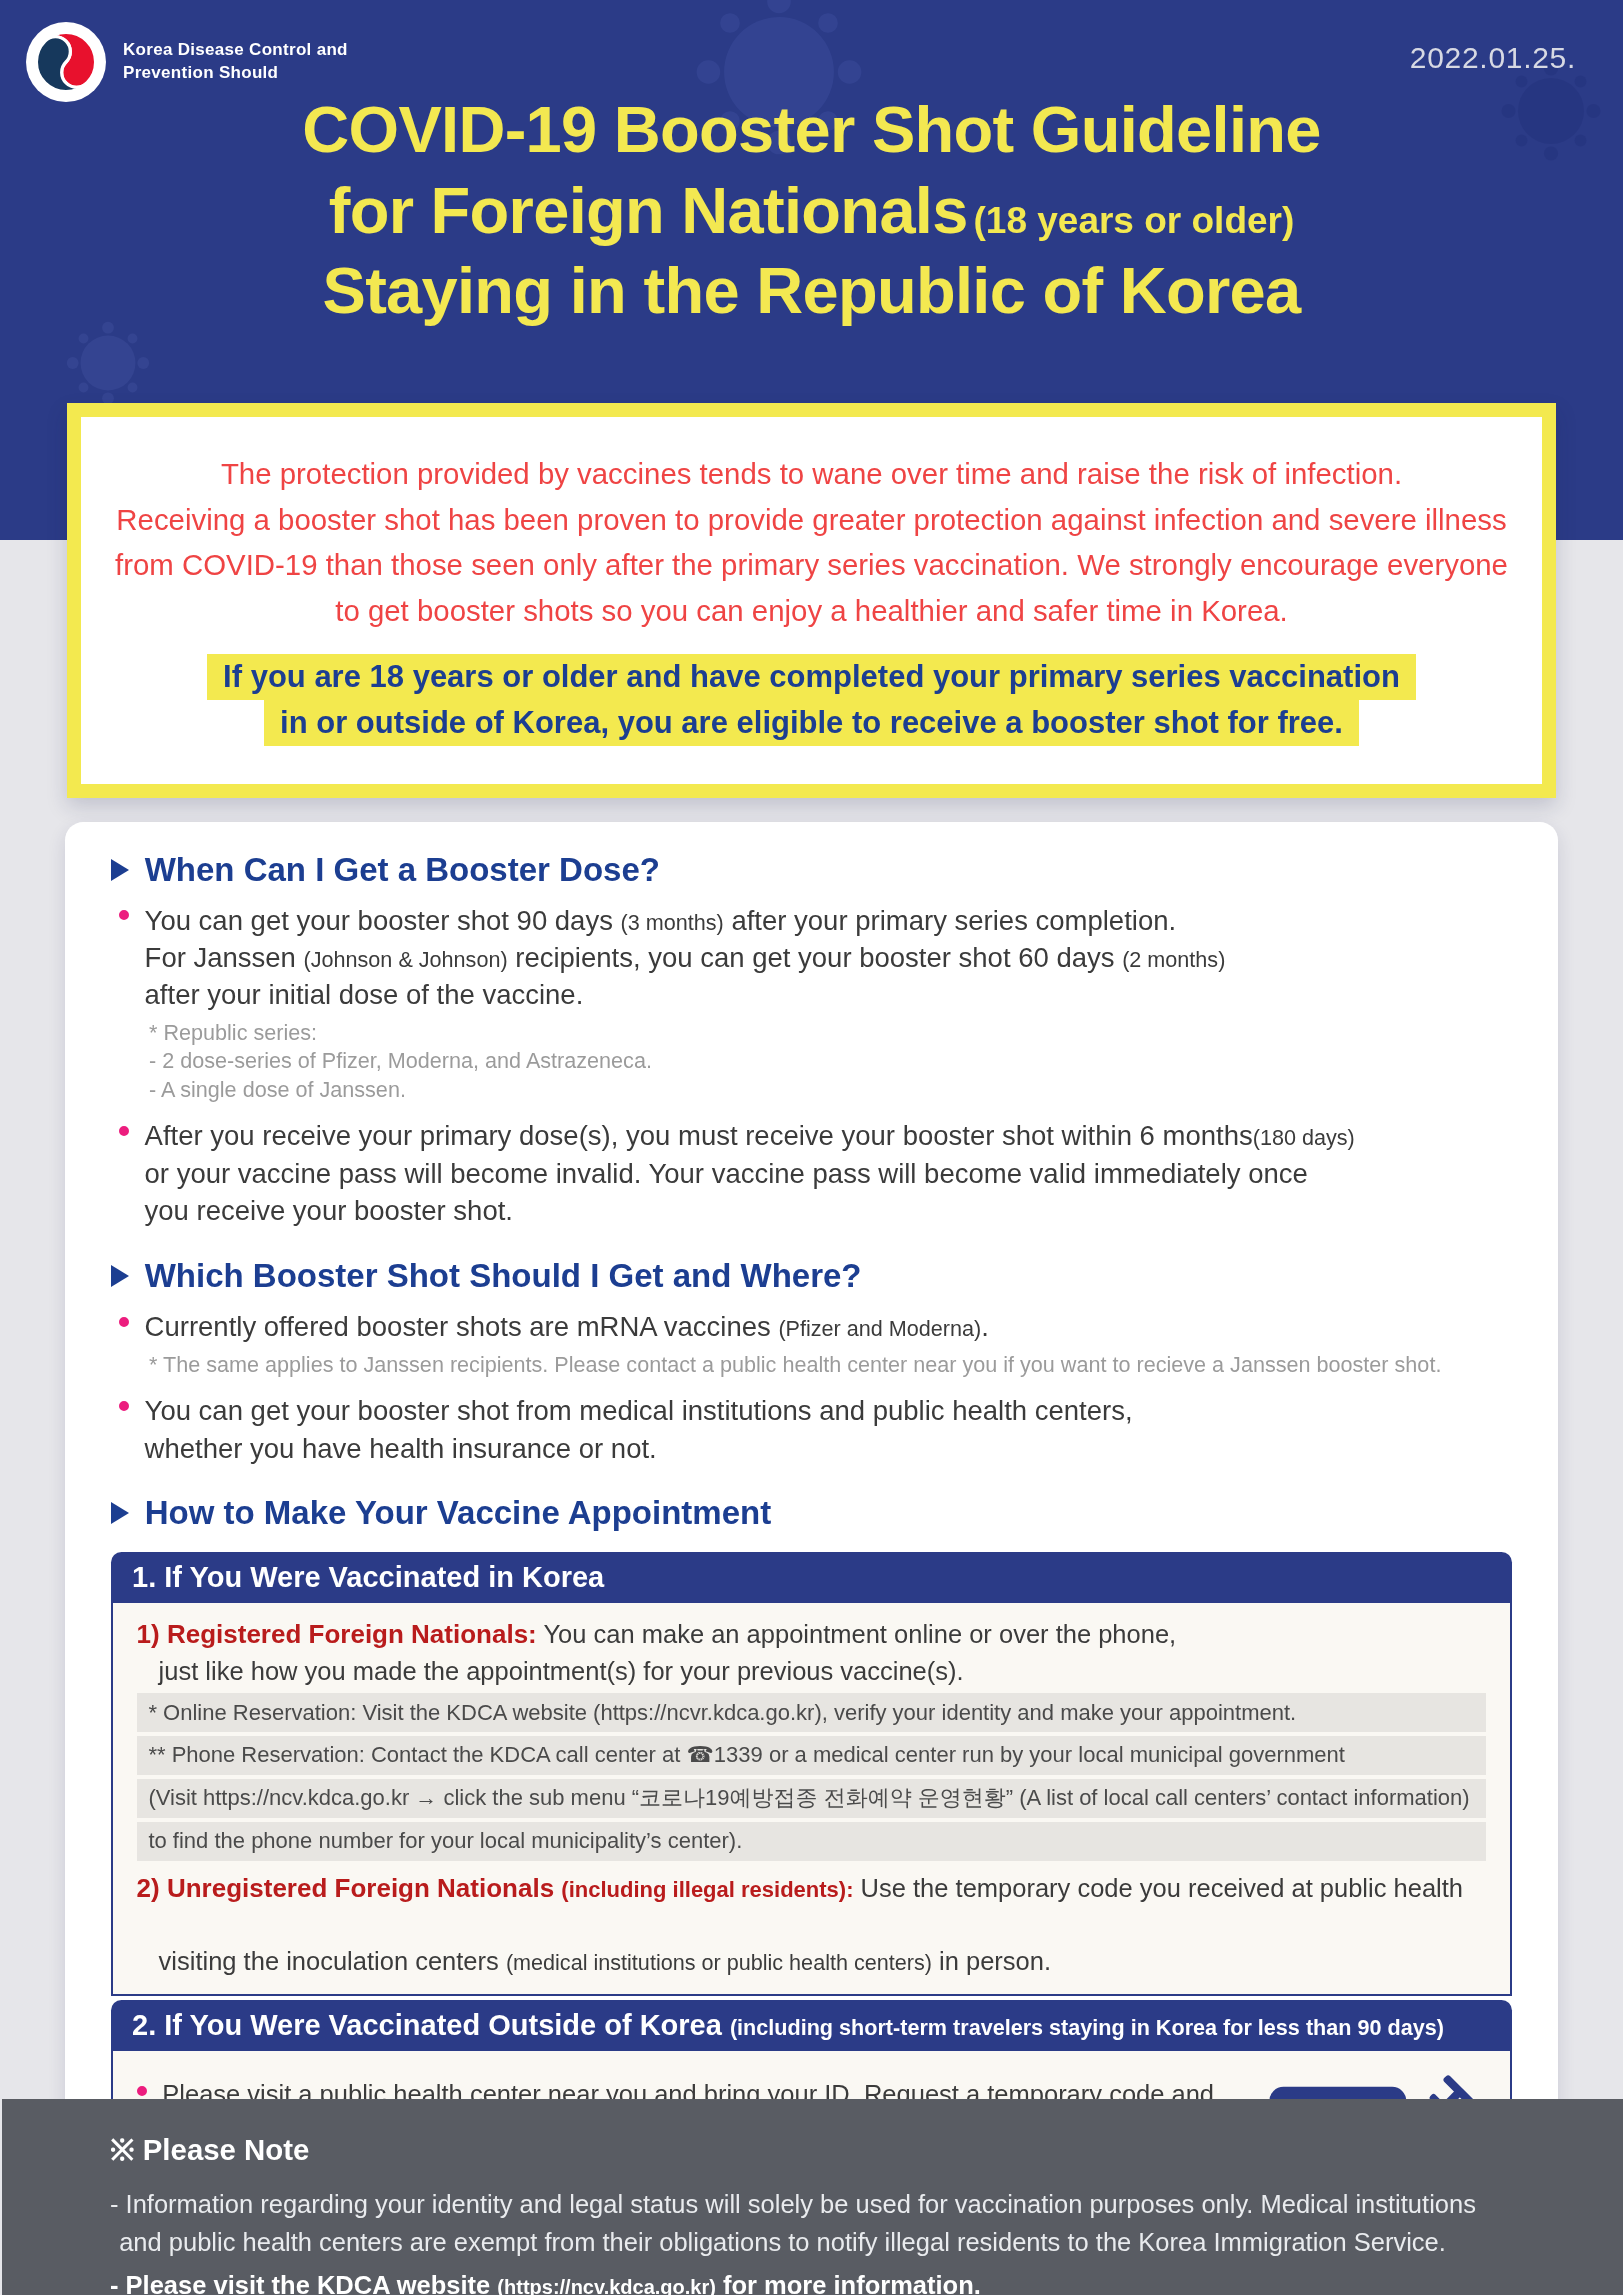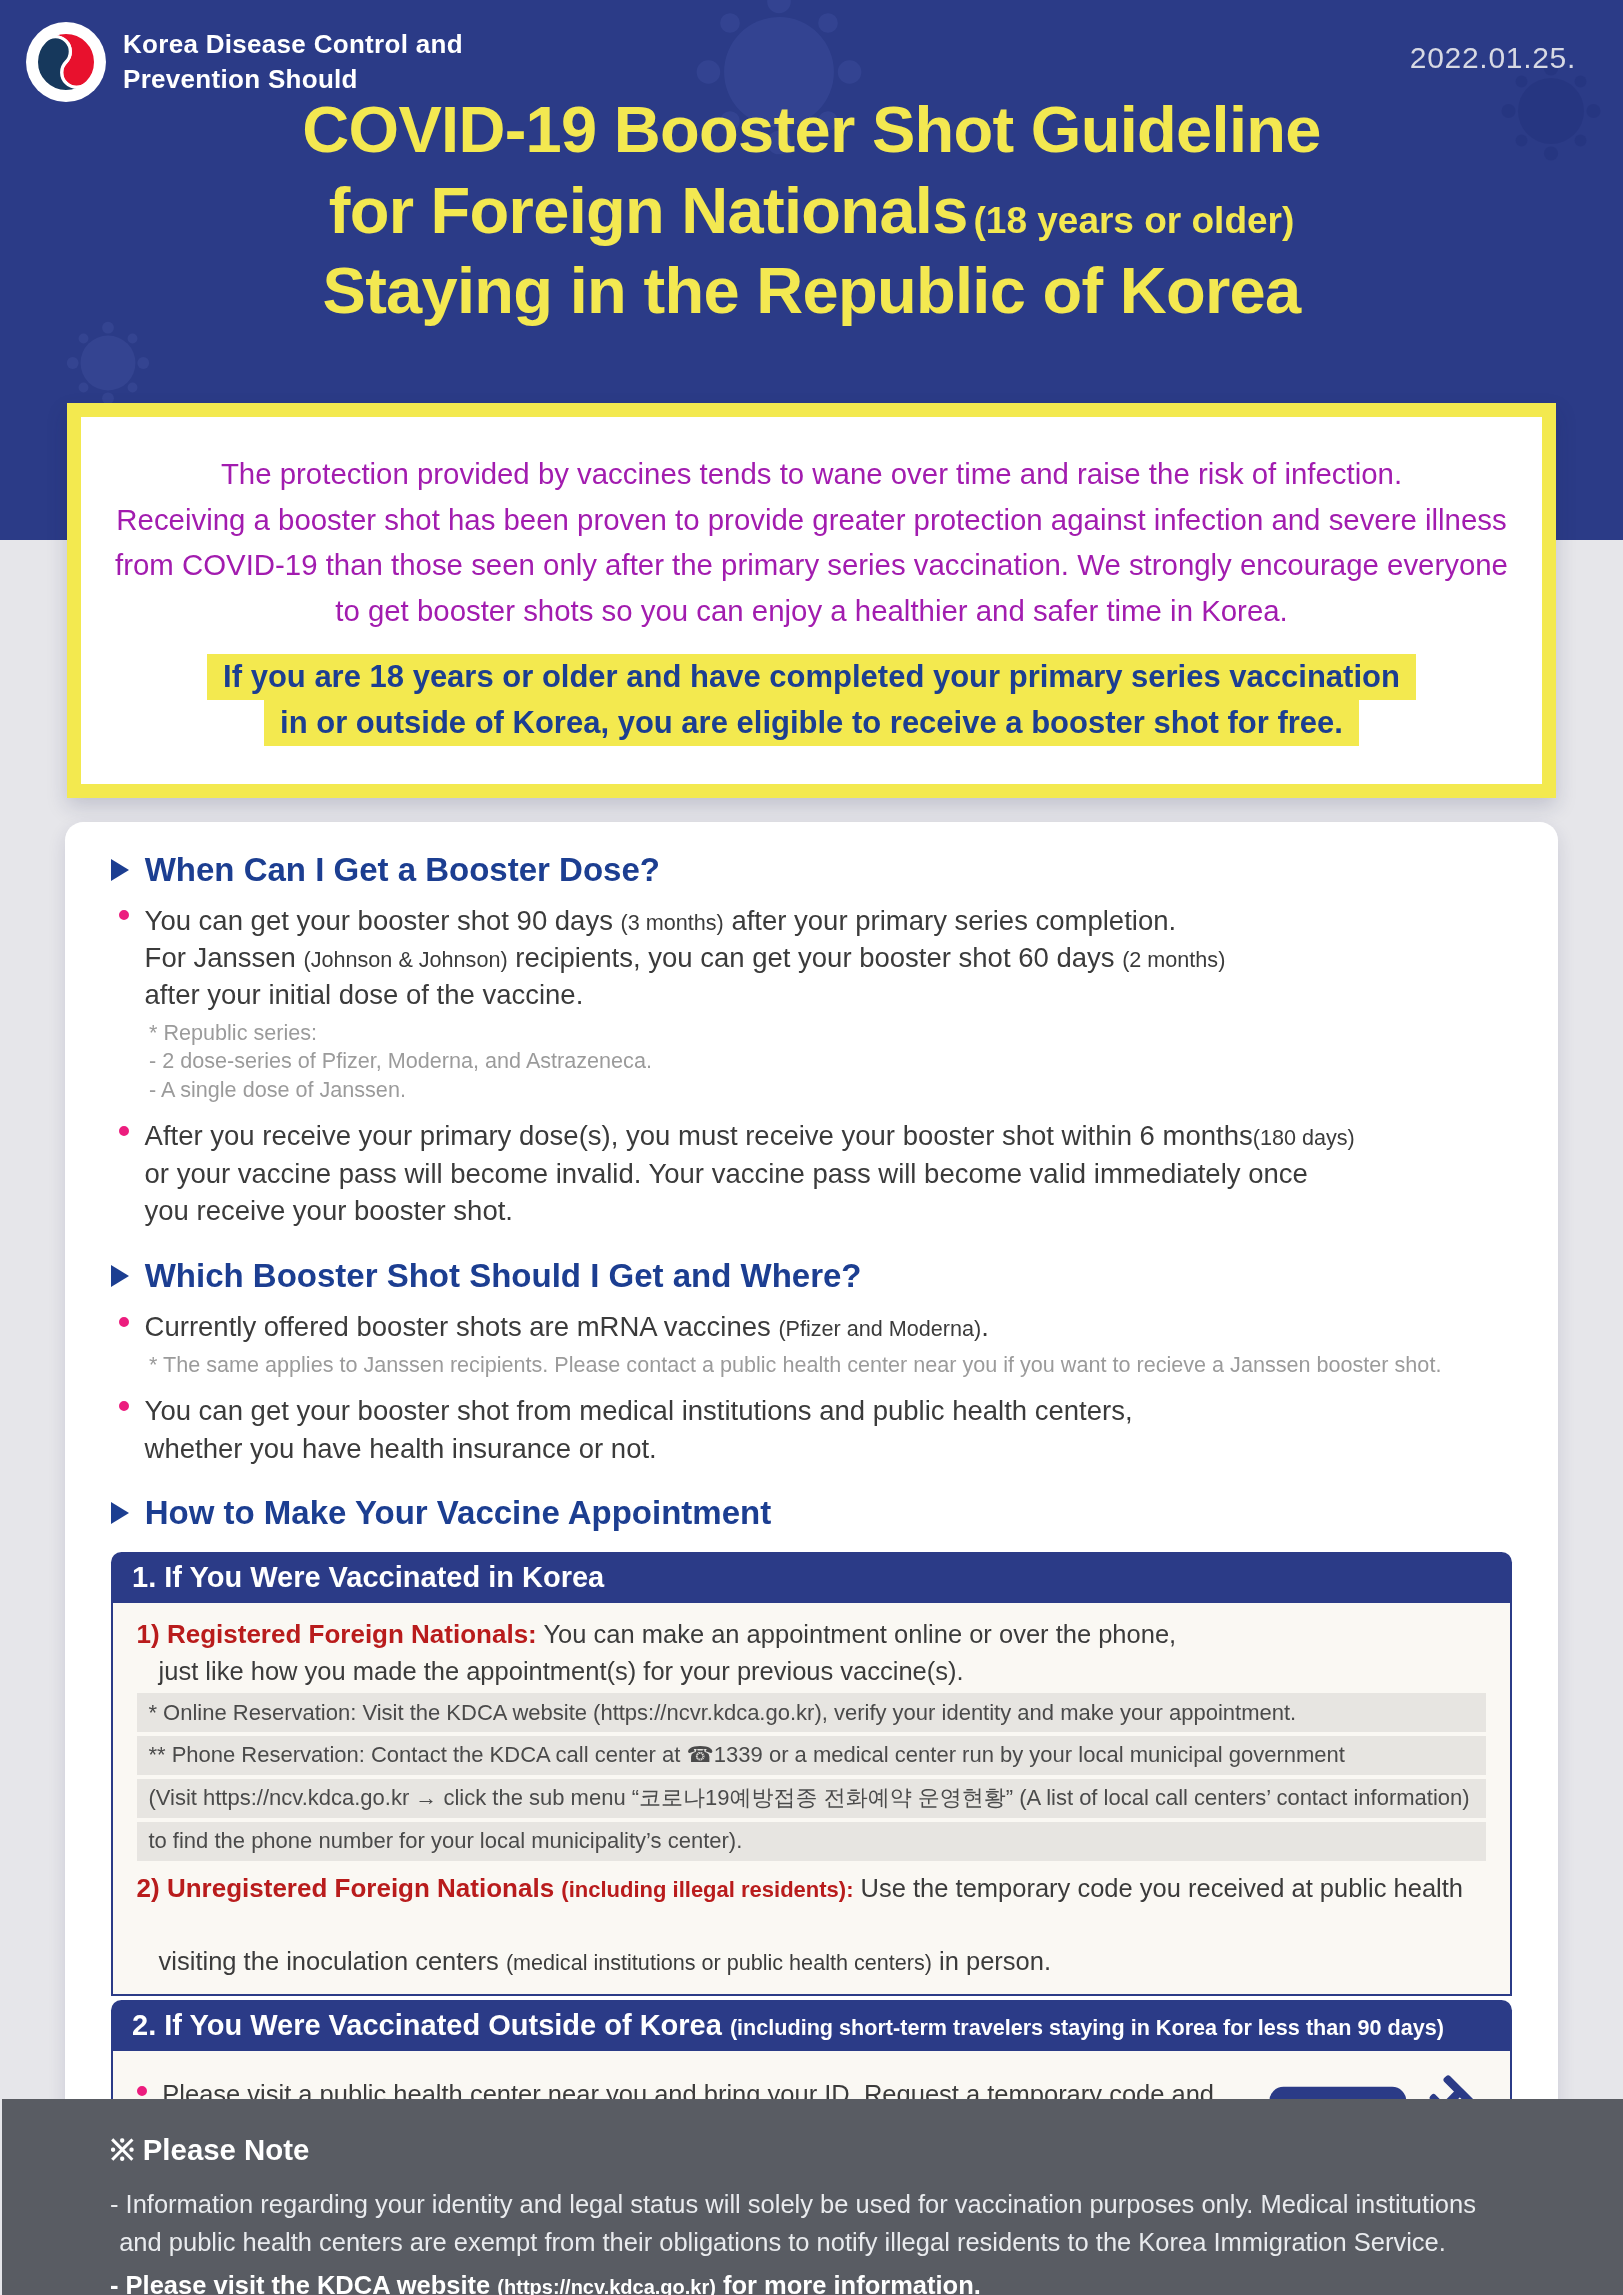--- a/index.html
+++ b/index.html
@@ -11,33 +11,33 @@
   }
 
   
   .hero {
     position:relative; width:100%; height:540px;
     background:#2b3b87; overflow:hidden;
   }
   .virus { position:absolute; opacity:.45; }
   .brand { position:absolute; top:22px; left:26px; display:flex; align-items:center; gap:17px; }
   .brand-logo { width:80px; height:80px; }
-  .brand-name { color:#ffffff; font-size:26px; font-weight:bold; line-height:1.35; letter-spacing:0.3px; }
+  .brand-name { color:#ffffff; font-size:17px; font-weight:bold; line-height:1.35; letter-spacing:0.3px; }
   .hero-date { position:absolute; top:41px; right:47px; color:#d7d9e3; font-size:30px; letter-spacing:0.7px; }
   .hero-title { position:relative; text-align:center; padding-top:90px; color:#f3e851; font-weight:bold; line-height:1.24; }
   .t-big { font-size:65px; letter-spacing:-0.7px; }
   .t-note { font-size:37px; }
 
   
   .intro-outer {
     position:relative; width:1489px; margin:-137px auto 0;
     background:#f3e94f; padding:13.7px; box-shadow:0 9.2px 19.6px rgba(30,35,80,.18);
   }
   .intro-inner { background:#ffffff; padding:34px 19.6px 38px; text-align:center; }
-  .intro-p { color:#a21caf; font-size:29.4px; line-height:1.56; }
+  .intro-p { color:#ef4444; font-size:29.4px; line-height:1.56; }
   .intro-highlights { margin-top:19.6px; }
   .hl-line { display:inline-block; background:#f3e94f; color:#1c3e91; font-weight:bold; font-size:31px; padding:5.2px 15.7px; }
 
   
   .main-card {
     position:relative; width:1493px; min-height:1366px; margin:23.6px auto 0;
     background:#ffffff; border-radius:18.3px; padding:23.6px 46px 0;
     box-shadow:0 7.9px 18.3px rgba(40,45,90,.14); overflow:hidden;
   }
   .sec-h { display:flex; align-items:center; gap:15.7px; color:#1c3e91; font-weight:bold; font-size:33px; margin-top:27.5px; }

